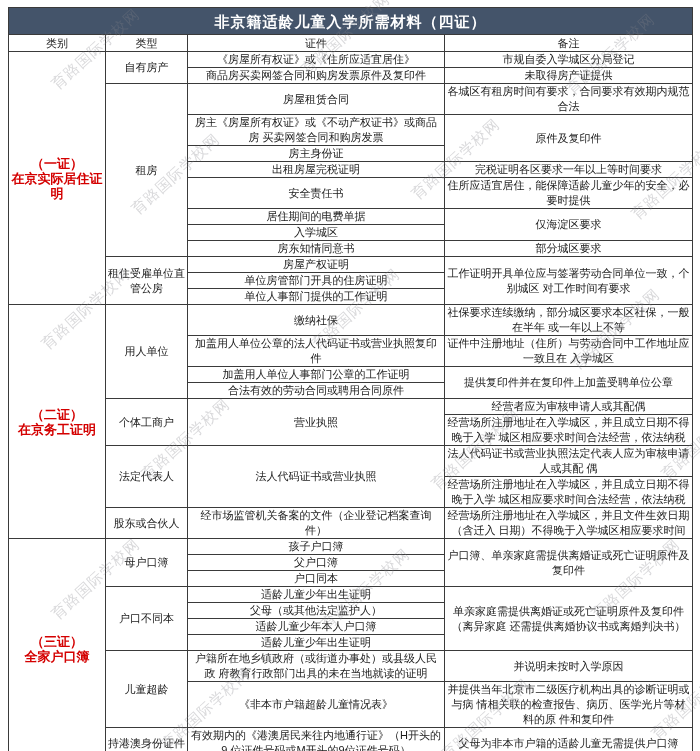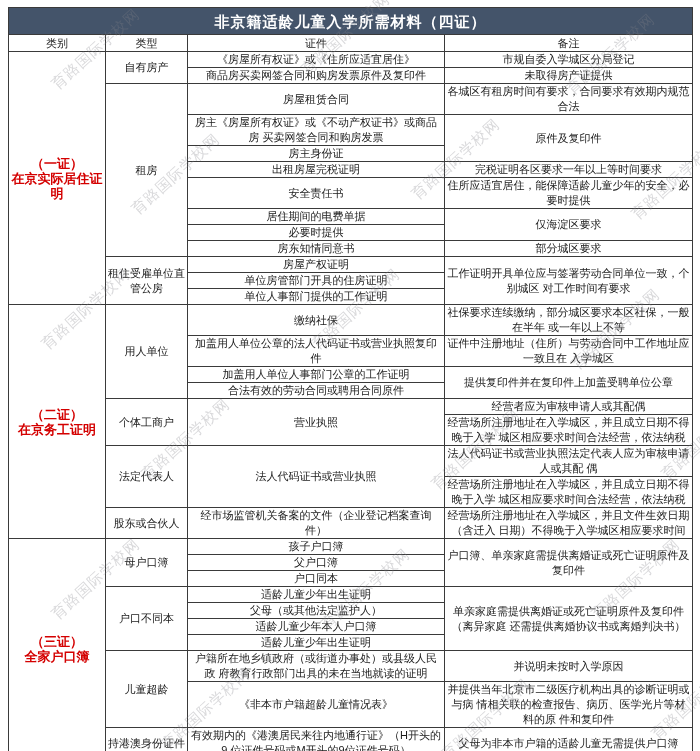--- a/index.html
+++ b/index.html
@@ -106,21 +106,21 @@
   </tr>
   <tr>
     <td>安全责任书</td>
     <td>住所应适宜居住，能保障适龄儿童少年的安全，必要时提供</td>
   </tr>
   <tr>
     <td>居住期间的电费单据</td>
     <td rowspan="2">仅海淀区要求</td>
   </tr>
   <tr>
-        <td>必要时提供</td>
+        <td>入学城区</td>
       </tr>
   <tr>
     <td>房东知情同意书</td>
     <td>部分城区要求</td>
   </tr>
   <tr>
     <td rowspan="3">租住受雇单位直管公房</td>
     <td>房屋产权证明</td>
     <td rowspan="3">工作证明开具单位应与签署劳动合同单位一致，个别城区 对工作时间有要求</td>
   </tr>

